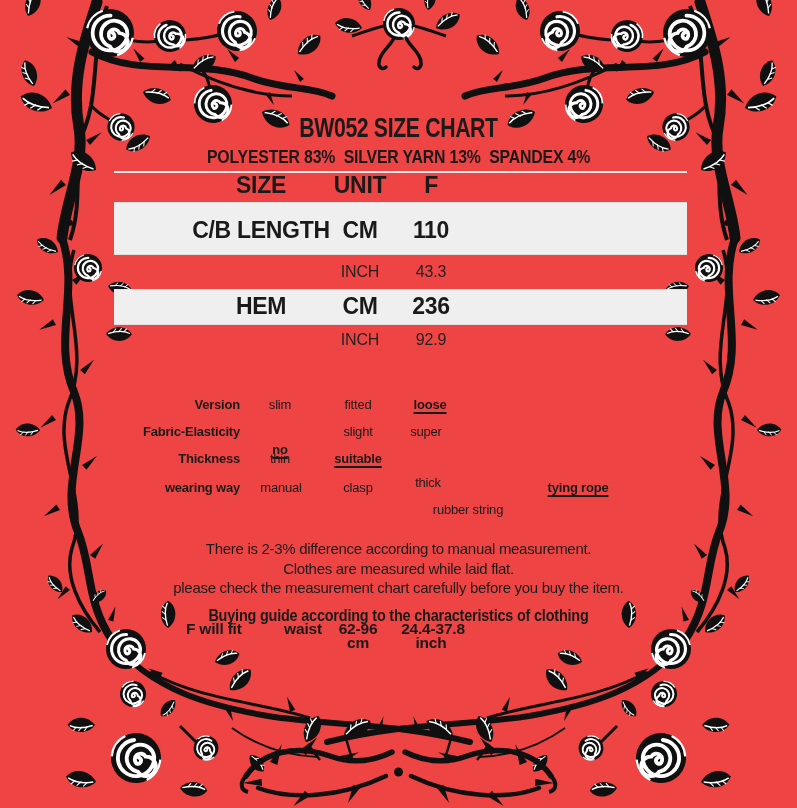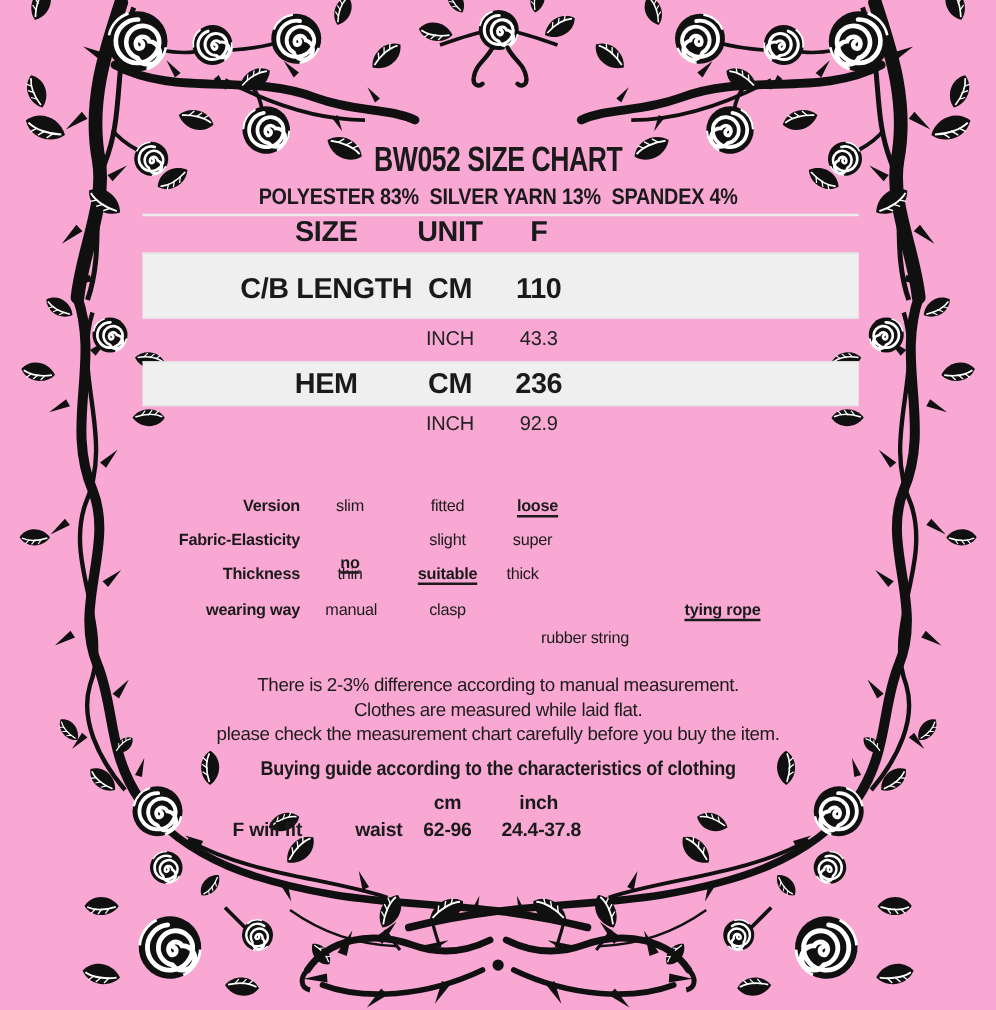--- a/index.html
+++ b/index.html
@@ -1,18 +1,18 @@
 <!DOCTYPE html>
 <html><head>
 <meta charset="utf-8">
 <style>
   html,body { margin:0; padding:0; background:#fff; }
   #stage {
     position:relative; width:797px; height:808px; overflow:hidden;
-    background:#f9a8d4; font-family:"Liberation Sans","DejaVu Sans",sans-serif;
+    background:#ef4444; font-family:"Liberation Sans","DejaVu Sans",sans-serif;
     color:#1a1a1a;
   }
   #border-art { position:absolute; left:0; top:0; width:797px; height:808px; }
   .abs { position:absolute; }
   .cx  { transform:translateX(-50%); display:inline-block; }
   .pre { white-space:pre; }
   .u   { font-weight:bold; text-decoration:underline; text-decoration-thickness:2px; text-underline-offset:3px; }
   .centerline { left:0; width:797px; text-align:center; }
 
   .title    { top:112px; font-size:28px; font-weight:bold; letter-spacing:-.5px; transform:scaleX(.76); }
@@ -222,41 +222,41 @@
   <div class="abs arow" style="top:419px;">
     <span class="lbl">Fabric-Elasticity</span>
     <span class="opt cx u" style="left:280px;margin-top:18px;">no</span>
     <span class="opt cx" style="left:358px;">slight</span>
     <span class="opt cx" style="left:426px;">super</span>
   </div>
   <div class="abs arow" style="top:446px;">
     <span class="lbl">Thickness</span>
     <span class="opt cx" style="left:280px;">thin</span>
     <span class="opt cx u" style="left:358px;">suitable</span>
-    <span class="opt cx" style="left:418px;">thick</span>
+    <span class="opt cx" style="left:428px;margin-top:24px;">thick</span>
   </div>
   <div class="abs arow" style="top:475px;">
     <span class="lbl">wearing way</span>
     <span class="opt cx" style="left:281px;">manual</span>
     <span class="opt cx" style="left:358px;">clasp</span>
     <span class="opt cx" style="left:468px;margin-top:22px;">rubber string</span>
     <span class="opt cx u" style="left:578px;">tying rope</span>
   </div>
 
   <div class="abs centerline notes">
     <div>There is 2-3% difference according to manual measurement.</div>
     <div>Clothes are measured while laid flat.</div>
     <div>please check the measurement chart carefully before you buy the item.</div>
   </div>
 
   <div class="abs centerline buy-title">Buying guide according to the characteristics of clothing</div>
   <div class="abs brow" style="top:632px;">
     <span class="cx" style="left:358px;">cm</span>
     <span class="cx" style="left:431px;">inch</span>
   </div>
-  <div class="abs brow" style="top:654px;">
+  <div class="abs brow" style="top:618px;">
     <span class="pre" style="left:186px;">F  will  fit</span>
     <span class="cx" style="left:303px;">waist</span>
     <span class="cx" style="left:358px;">62-96</span>
     <span class="cx" style="left:433px;">24.4-37.8</span>
   </div>
 
 </div>
 
 </body></html>

